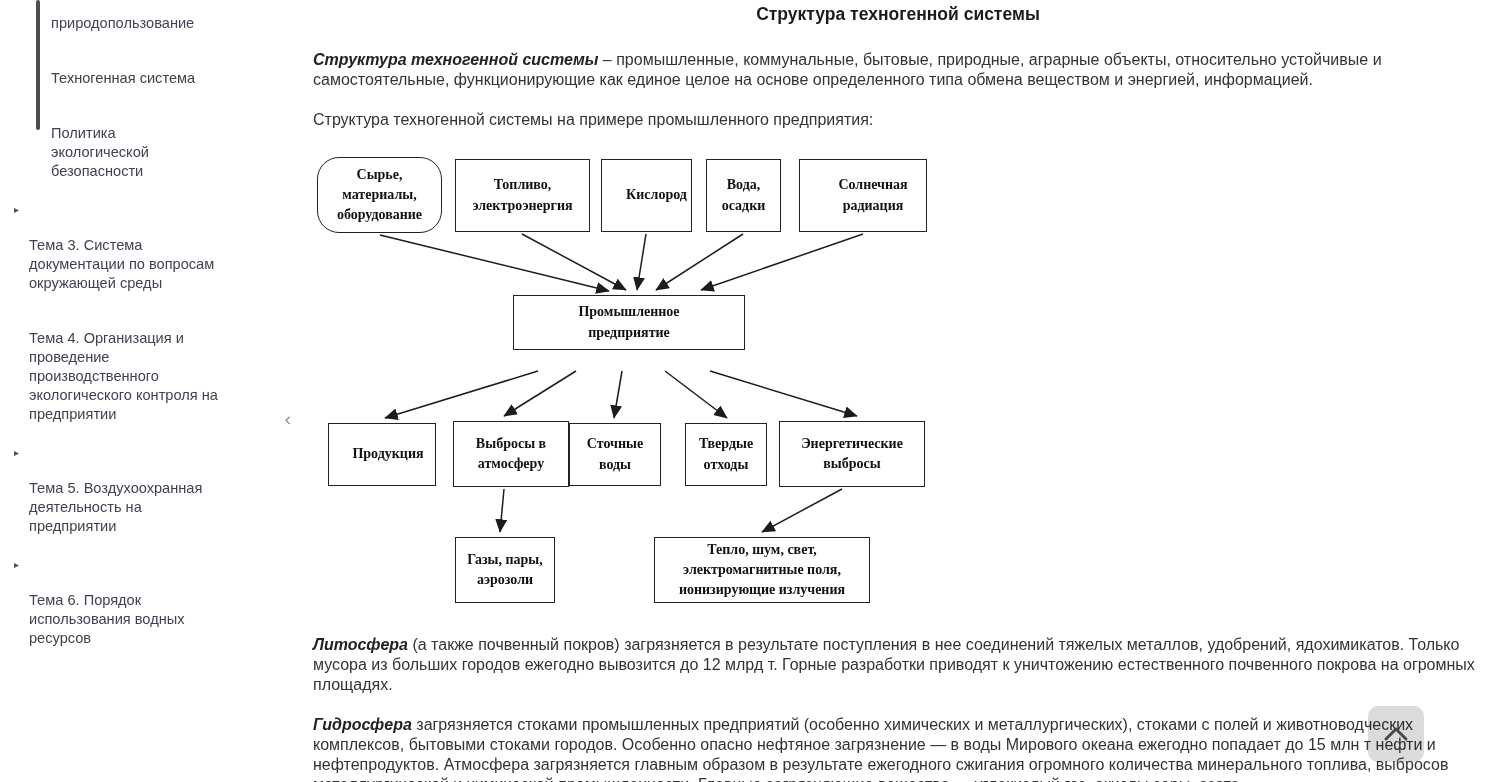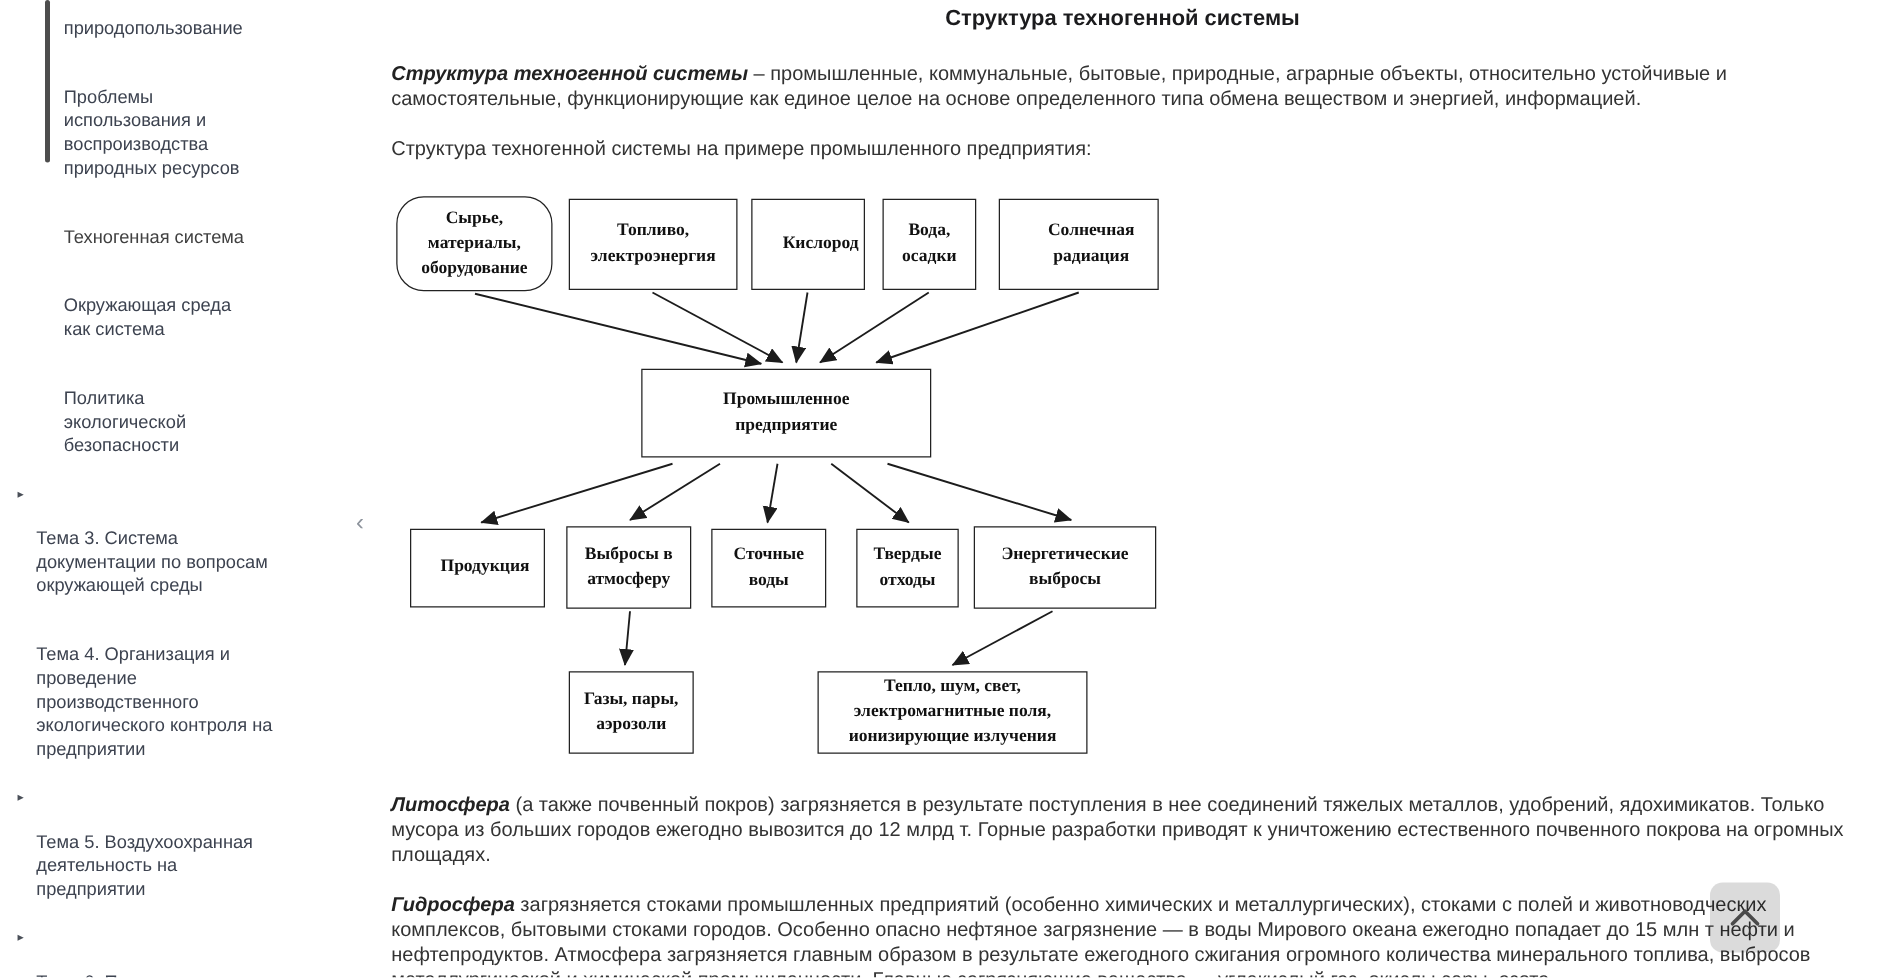--- a/index.html
+++ b/index.html
@@ -52,35 +52,25 @@
 <div class="page">
 
   <aside class="sidebar">
     <div class="scroll-thumb"></div>
     <nav class="nav">
 
       <div class="nav-item sub">
         <span class="lbl">природопользование</span>
       </div>
 
-      <div class="nav-item sub">
-        <span class="lbl">Проблемы
-использования и
-воспроизводства
-природных ресурсов</span>
-      </div>
 
       <div class="nav-item sub active">
         <span class="lbl">Техногенная система</span>
       </div>
 
-      <div class="nav-item sub">
-        <span class="lbl">Окружающая среда
-как система</span>
-      </div>
 
       <div class="nav-item sub">
         <span class="lbl">Политика
 экологической
 безопасности</span>
       </div>
 
       <div class="nav-item top">
         <span class="tri">▸</span>
         <span class="lbl">Тема 3. Система
@@ -150,25 +140,25 @@
 материалы,
 оборудование</div>
       <div class="dbox" style="left:142px; top:5px; width:135px; height:73px;">Топливо,
 электроэнергия</div>
       <div class="dbox" style="left:288px; top:5px; width:91px;  height:73px;padding-left:24px;">Кислород</div>
       <div class="dbox" style="left:393px; top:5px; width:75px;  height:73px;">Вода,
 осадки</div>
       <div class="dbox" style="left:486px; top:5px; width:128px; height:73px;padding-left:24px;">Солнечная
 радиация</div>
 
-      <div class="dbox" style="left:200px; top:141px; width:232px; height:71px;">Промышленное
+      <div class="dbox" style="left:200px; top:141px; width:232px; height:55px;">Промышленное
 предприятие</div>
 
       <div class="dbox" style="left:15px;  top:269px; width:108px; height:63px;padding-left:16px;">Продукция</div>
-      <div class="dbox" style="left:140px; top:267px; width:100px; height:66px;">Выбросы в
+      <div class="dbox" style="left:140px; top:267px; width:116px; height:66px;">Выбросы в
 атмосферу</div>
       <div class="dbox" style="left:256px; top:269px; width:92px;  height:63px;">Сточные
 воды</div>
       <div class="dbox" style="left:372px; top:269px; width:82px;  height:63px;text-align:center;">Твердые
 отходы</div>
       <div class="dbox" style="left:466px; top:267px; width:146px; height:66px;">Энергетические
 выбросы</div>
 
       <div class="dbox" style="left:142px; top:383px; width:100px; height:66px;">Газы, пары,
 аэрозоли</div>

